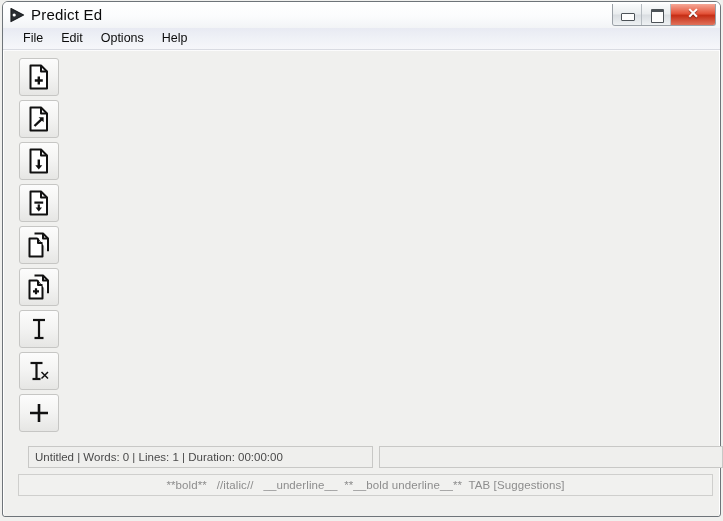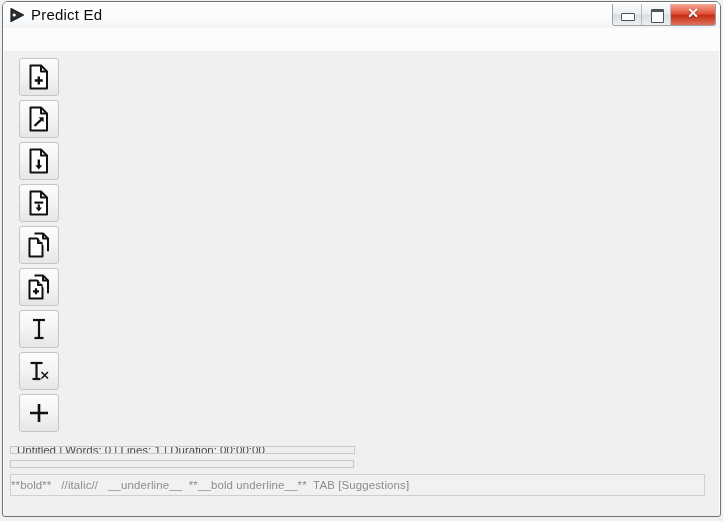--- a/index.html
+++ b/index.html
@@ -159,57 +159,56 @@
     background: linear-gradient(180deg, #fcfcfc 0%, #f3f3f2 50%, #e6e6e4 100%);
     display: flex;
     align-items: center;
     justify-content: center;
   }
   .tbtn svg { display: block; }
 
   
   .statusbar {
     position: absolute;
-    left: 6px;
+    left: 24px;
     top: 395px;
     width: 695px;
     height: 22px;
     display: flex;
     gap: 6px;
-    flex-direction: column;
   }
   .status-panel {
     box-sizing: border-box;
     height: 22px;
     border: 1px solid #c8c8c6;
     background: #efefed;
     display: flex;
     align-items: center;
     padding: 0 6px;
     font-size: 11.5px;
     color: #4a4a4a;
     white-space: nowrap;
     overflow: hidden;
   }
   .status-panel.left  { width: 345px; }
   .status-panel.right { width: 344px; }
 
   
   .hintbar {
     position: absolute;
-    left: 6px;
+    left: 14px;
     top: 423px;
     width: 695px;
     height: 22px;
     box-sizing: border-box;
     border: 1px solid #cfcfcd;
     background: #f1f1ef;
     display: flex;
     align-items: center;
-    justify-content: flex-start;
+    justify-content: center;
     overflow: hidden;
   }
   .hint-text {
     font-size: 11.5px;
     color: #8d8d8d;
     white-space: pre;
     letter-spacing: .1px;
   }
 </style>
 </head>
@@ -233,20 +232,26 @@
       </div>
       <div class="winbtn">
         <span class="glyph-max"></span>
       </div>
       <div class="winbtn close">
         <span class="glyph-x">✕</span>
       </div>
     </div>
   </div>
 
+  <div class="menubar">
+    <div class="menu-item">File</div>
+    <div class="menu-item">Edit</div>
+    <div class="menu-item">Options</div>
+    <div class="menu-item">Help</div>
+  </div>
 
   <div class="client">
 
     <div class="toolbar">
 
       <div class="tbtn" style="top:7px;">
         <span>
           <svg width="22" height="26" viewBox="0 0 22 26">
             <path d="M2.5 1.5 H13 L19 7.5 V24.5 H2.5 Z" fill="#ffffff" stroke="#111" stroke-width="2" stroke-linejoin="round"></path>
             <path d="M13 1.5 V7.5 H19" fill="none" stroke="#111" stroke-width="2" stroke-linejoin="round"></path>

